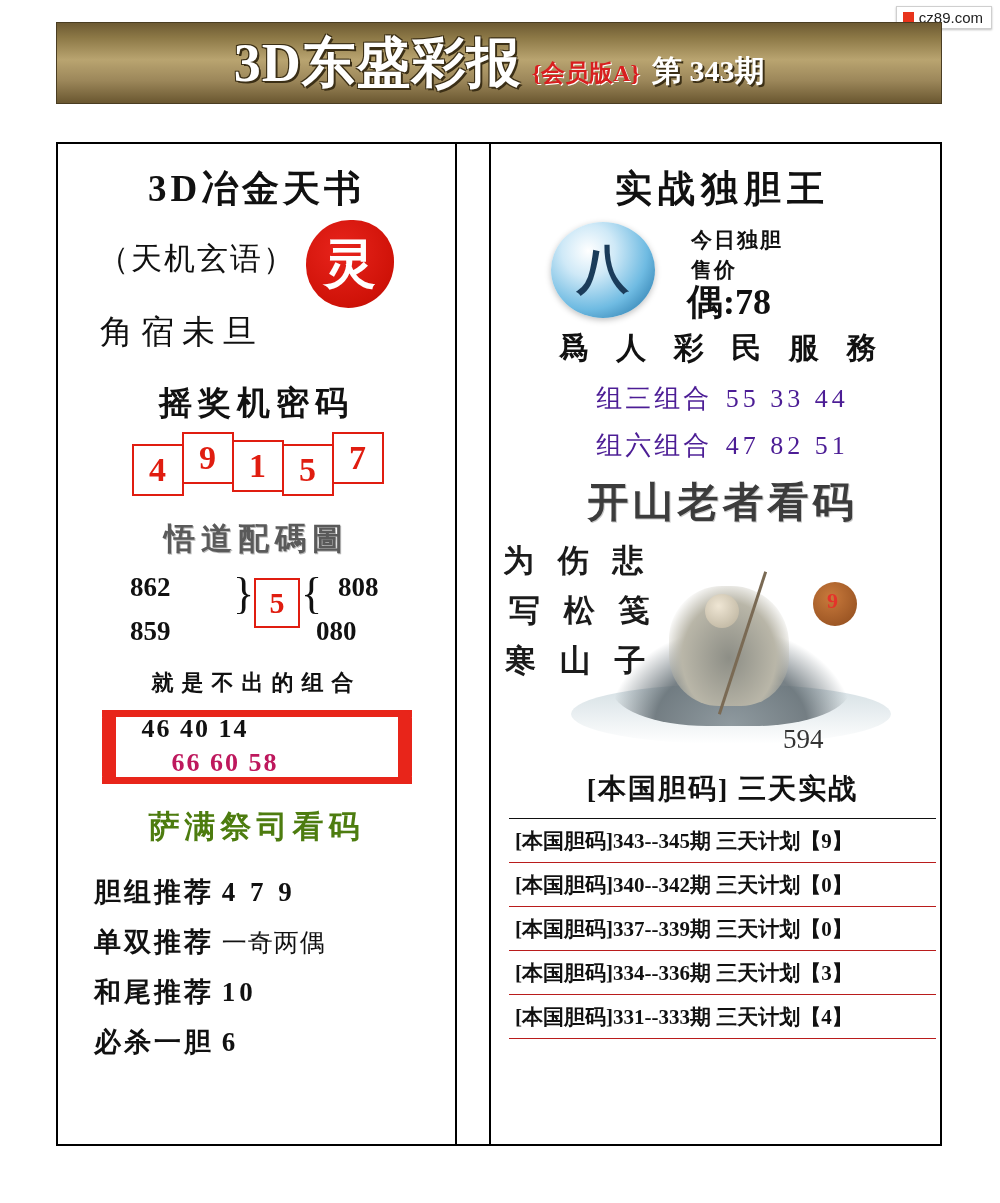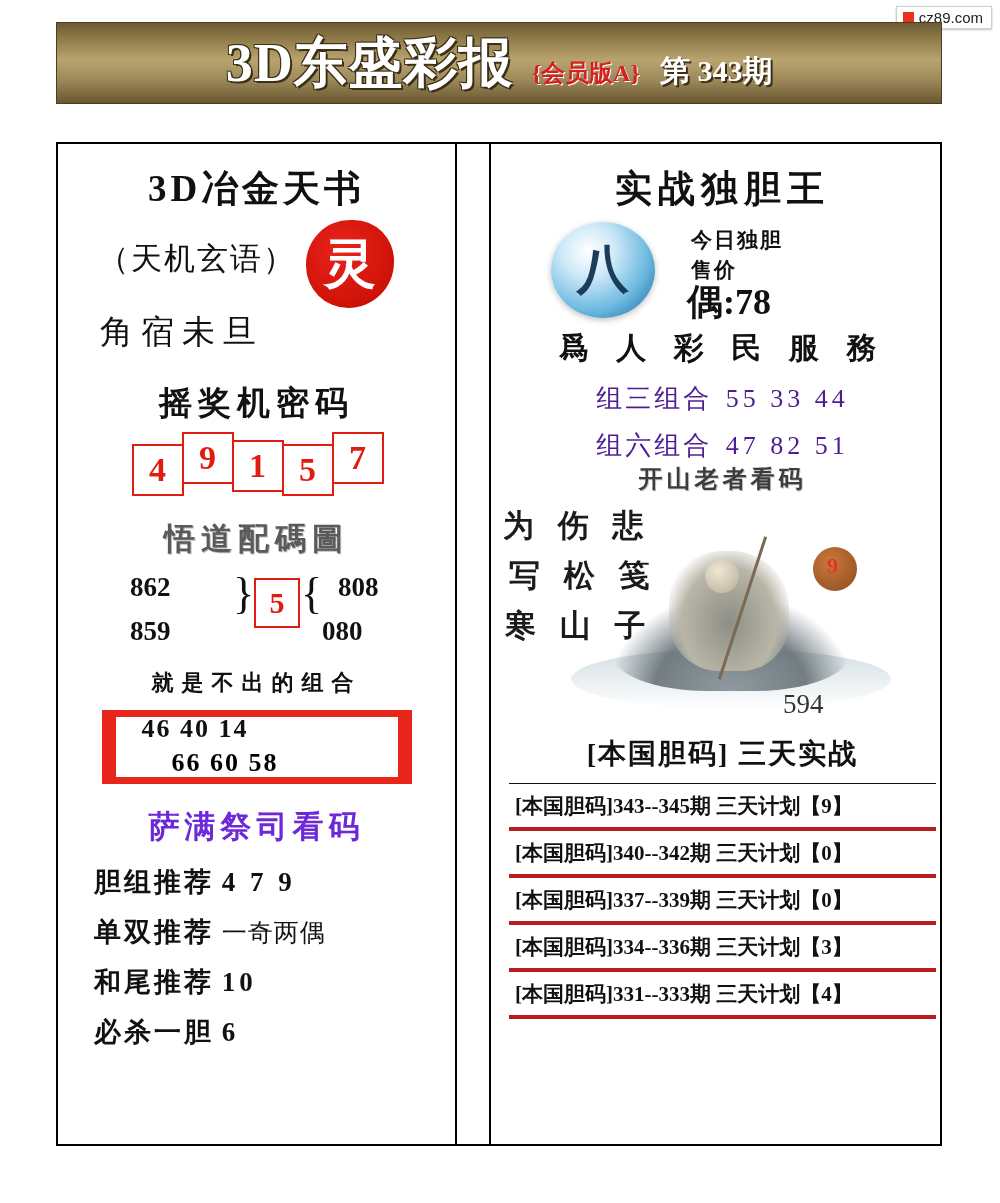--- a/index.html
+++ b/index.html
@@ -27,21 +27,21 @@
   .badge .dot{width:11px;height:11px;background:#e8341c;display:inline-block;}
   
   .banner{
     position:absolute;left:56px;top:22px;width:886px;height:82px;
     background:
       linear-gradient(180deg,#6d5a33 0%, #8c7846 18%, #b9a470 46%, #9c875a 72%, #6a5730 100%);
     border:1px solid #4a3d22;
     display:flex;align-items:center;justify-content:center;
     box-sizing:border-box;
   }
-  .banner-inner{display:flex;align-items:baseline;gap:12px;white-space:nowrap;}
+  .banner-inner{display:flex;align-items:baseline;gap:4px;white-space:nowrap;}
   .banner .t1{
     font-size:54px;font-weight:bold;color:#ffffff;
     letter-spacing:1px;
     text-shadow:2px 2px 0 #3b2f16, -1px -1px 0 #3b2f16, 1px -1px 0 #3b2f16, -1px 1px 0 #3b2f16;
   }
   .banner .t2{
     font-size:24px;font-weight:bold;color:#d81f1f;
     text-shadow:1px 1px 0 #fff;
     margin-left:6px;
   }
@@ -118,21 +118,21 @@
   }
   .pair{
     margin-top:12px;position:relative;height:86px;
   }
   .pair .n{
     position:absolute;font-size:27px;font-weight:bold;color:#111;
   }
   .pair .n1{left:72px;top:0;}
   .pair .n2{left:72px;top:44px;}
   .pair .n3{left:280px;top:0;}
-  .pair .n4{left:264px;top:44px;}
+  .pair .n4{left:258px;top:44px;}
   .pair .brace{
     position:absolute;font-size:44px;color:#111;
   }
   .pair .bl{left:175px;top:-4px;}
   .pair .br{left:243px;top:-4px;}
   .pair .mid{
     position:absolute;left:196px;top:6px;
     width:42px;height:46px;border:2px solid #e01d10;
     color:#e01d10;font-size:30px;font-weight:bold;
     display:flex;align-items:center;justify-content:center;
@@ -145,25 +145,25 @@
     position:relative;margin:12px auto 0;width:310px;height:74px;
   }
   .redbox .bar{
     position:absolute;background:#e8251a;
   }
   .redbox .top{left:0;top:0;width:310px;height:7px;}
   .redbox .bot{left:0;top:67px;width:310px;height:7px;}
   .redbox .lf{left:0;top:0;width:14px;height:74px;border-radius:8px 0 0 8px;}
   .redbox .rt{left:296px;top:0;width:14px;height:74px;border-radius:0 8px 8px 0;}
   .redbox .r1{position:absolute;left:40px;top:4px;font-size:26px;font-weight:bold;color:#111;letter-spacing:2px;}
-  .redbox .r2{position:absolute;left:70px;top:38px;font-size:26px;font-weight:bold;color:#000000;letter-spacing:2px;}
+  .redbox .r2{position:absolute;left:70px;top:38px;font-size:26px;font-weight:bold;color:#be185d;letter-spacing:2px;}
   .l-title5{
-    text-align:center;margin-top:22px;font-size:31px;font-weight:bold;letter-spacing:5px;color:#6d28d9;
-  }
-  .l-list{margin:16px 0 0 36px;}
+    text-align:center;margin-top:22px;font-size:31px;font-weight:bold;letter-spacing:5px;color:#4d7c0f;
+  }
+  .l-list{margin:26px 0 0 36px;}
   .l-list .row{
     font-size:27px;color:#111;margin-bottom:14px;letter-spacing:1px;
   }
   .l-list .row b{font-weight:bold;letter-spacing:3px;}
   .l-list .row .v{font-weight:bold;letter-spacing:4px;}
   .l-list .row .vs{font-size:25px;letter-spacing:1px;}
   
   .r-title{
     text-align:center;margin-top:20px;font-size:37px;font-weight:bold;letter-spacing:6px;color:#111;
   }
@@ -187,21 +187,21 @@
   .r-title2{
     text-align:center;margin-top:2px;font-size:30px;font-weight:bold;letter-spacing:10px;color:#111;
     font-family:"Liberation Serif",serif;
   }
   .r-group{
     text-align:center;font-size:26px;color:#4c1d95;margin-top:12px;letter-spacing:1px;
   }
   .r-group .lab{letter-spacing:3px;}
   .r-group .num{margin-left:6px;letter-spacing:4px;}
   .r-title3{
-    text-align:center;margin-top:0;font-size:24px;font-weight:bold;letter-spacing:4px;
+    text-align:center;margin-top:12px;font-size:41px;font-weight:bold;letter-spacing:4px;
     color:#3c3c3c;text-shadow:1px 1px 0 #c9c9c9;
   }
   .art{
     position:relative;height:232px;margin-top:4px;
   }
   .art .hills{
     position:absolute;left:120px;top:96px;width:240px;height:96px;
     background:radial-gradient(ellipse at 50% 100%, #7e8a90 0%, #5f6a70 45%, rgba(180,190,195,0) 72%);
     border-radius:50% 50% 40% 40%;
     opacity:.85;
@@ -244,21 +244,21 @@
   }
   .art .solnum{
     position:absolute;left:292px;top:190px;font-size:27px;color:#333;font-family:"Liberation Serif",serif;}
   .r-title4{
     text-align:center;margin-top:4px;font-size:28px;font-weight:bold;letter-spacing:2px;color:#111;
   }
   .plan{
     margin:10px 18px 0 18px;
   }
   .plan .item{
-    border-bottom:4px solid #b91c1c;
+    border-bottom:1px solid #b91c1c;
     font-size:21px;font-weight:bold;color:#111;
     padding:8px 0 7px 6px;letter-spacing:0px;
     white-space:nowrap;
   }
   .plan .item:first-child{border-top:1px solid #111;}
 </style>
 </head>
 <body>
 
 <div class="page">

